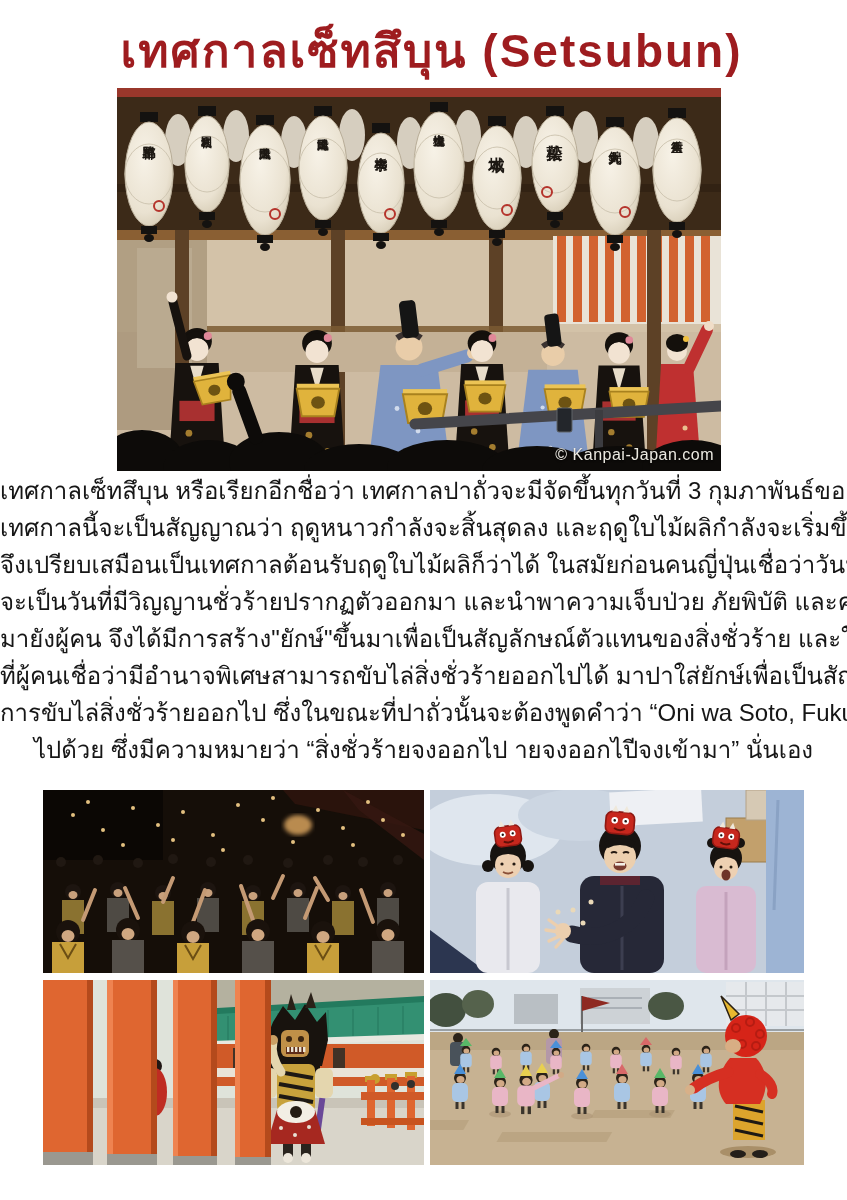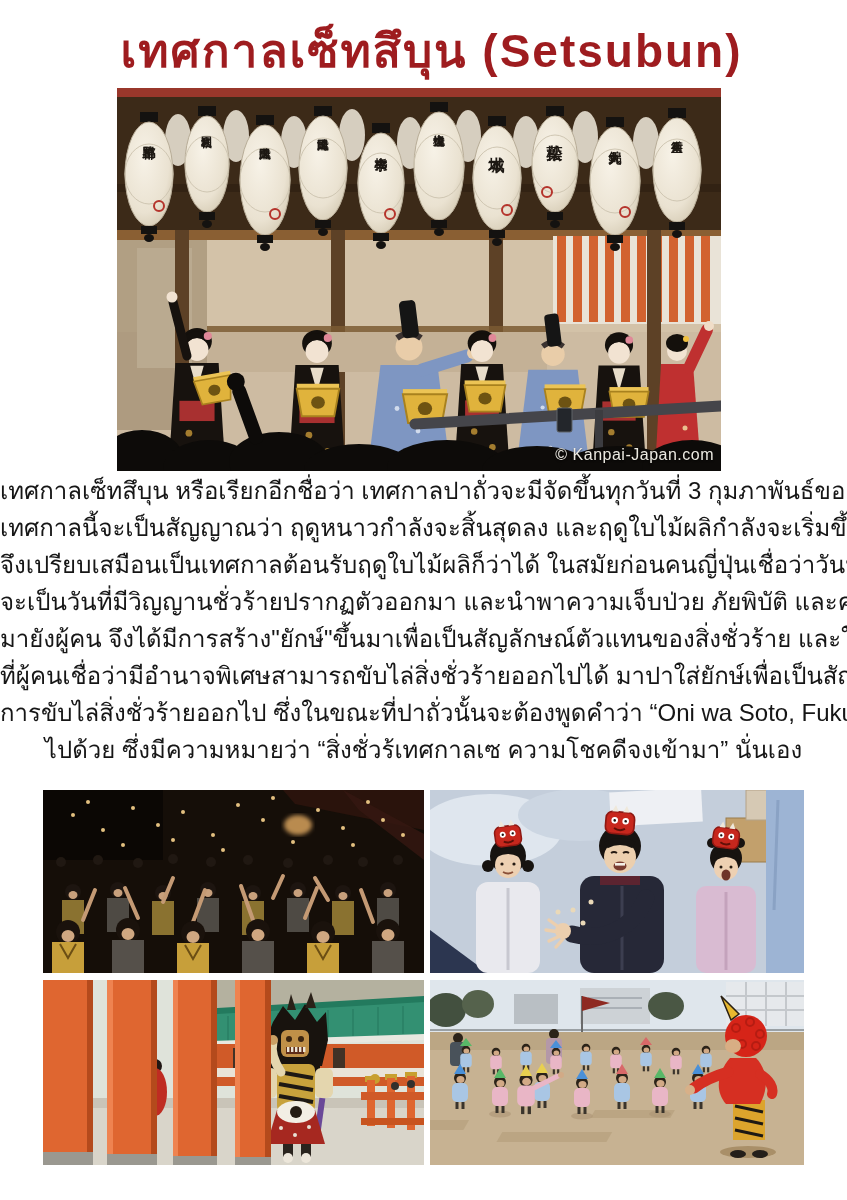--- a/index.html
+++ b/index.html
@@ -256,21 +256,21 @@
   </figure>
 
   <div class="para">
     <div class="pl">เทศกาลเซ็ทสึบุน หรือเรียกอีกชื่อว่า เทศกาลปาถั่วจะมีจัดขึ้นทุกวันที่ 3 กุมภาพันธ์ของทุกปี</div>
     <div class="pl">เทศกาลนี้จะเป็นสัญญาณว่า ฤดูหนาวกำลังจะสิ้นสุดลง และฤดูใบไม้ผลิกำลังจะเริ่มขึ้น</div>
     <div class="pl">จึงเปรียบเสมือนเป็นเทศกาลต้อนรับฤดูใบไม้ผลิก็ว่าได้ ในสมัยก่อนคนญี่ปุ่นเชื่อว่าวันนี้</div>
     <div class="pl">จะเป็นวันที่มีวิญญานชั่วร้ายปรากฏตัวออกมา และนำพาความเจ็บป่วย ภัยพิบัติ และความอดอยาก</div>
     <div class="pl">มายังผู้คน จึงได้มีการสร้าง"ยักษ์"ขึ้นมาเพื่อเป็นสัญลักษณ์ตัวแทนของสิ่งชั่วร้าย และใช้เมล็ดถั่ว</div>
     <div class="pl">ที่ผู้คนเชื่อว่ามีอำนาจพิเศษสามารถขับไล่สิ่งชั่วร้ายออกไปได้ มาปาใส่ยักษ์เพื่อเป็นสัญลักษณ์ของ</div>
     <div class="pl">การขับไล่สิ่งชั่วร้ายออกไป ซึ่งในขณะที่ปาถั่วนั้นจะต้องพูดคำว่า “Oni wa Soto, Fuku wa Uchi”</div>
-    <div class="pl">ไปด้วย ซึ่งมีความหมายว่า “สิ่งชั่วร้เทศกาลเซ ความโชคดีจงเข้ามา” นั่นเอง</div>
+    <div class="pl">ไปด้วย ซึ่งมีความหมายว่า “สิ่งชั่วร้ายจงออกไป ายจงออกไปีจงเข้ามา” นั่นเอง</div>
   </div>
 
   <figure class="photo c1">
     <svg viewBox="0 0 381 183" preserveAspectRatio="none">
       <defs>
           <filter id="p2blur">
             <feGaussianBlur stdDeviation="2"></feGaussianBlur>
           </filter>
         </defs>
       <rect x="0" y="0" width="381" height="183" fill="#150e08"></rect>

